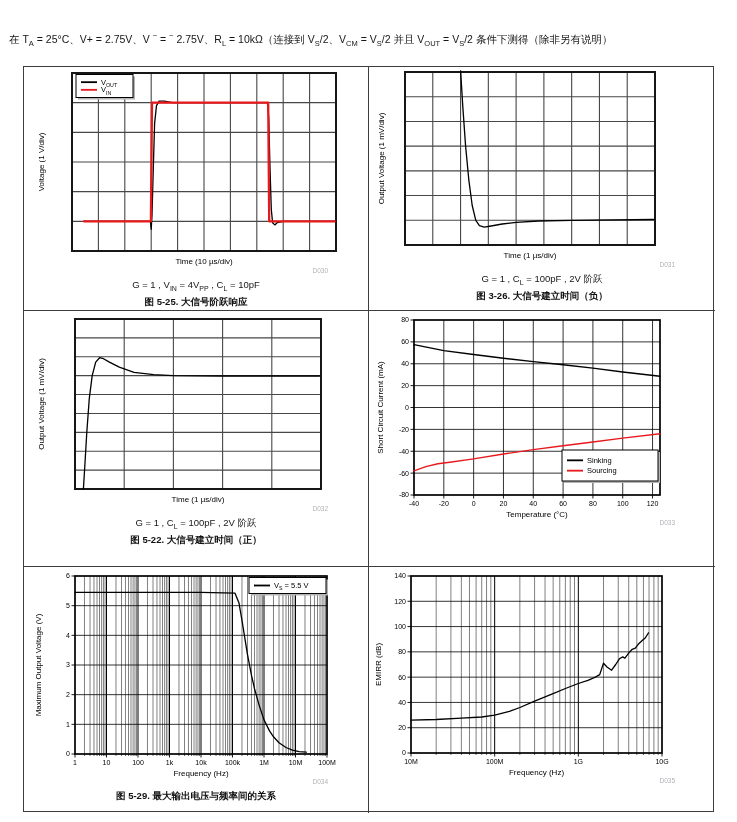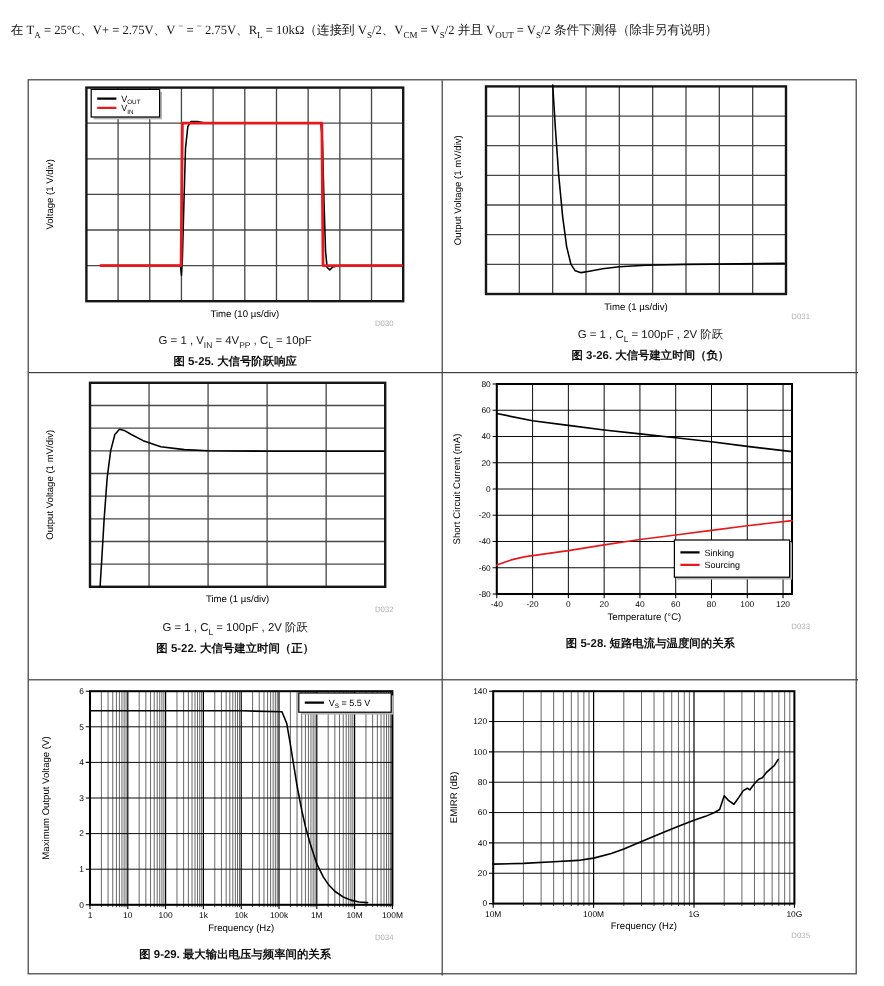--- a/index.html
+++ b/index.html
@@ -1,17 +1,17 @@
 <!DOCTYPE html>
 <html><head>
 <meta charset="utf-8">
 <style>
   html,body{margin:0;padding:0;background:#ffffff;}
   body{width:737px;height:822px;position:relative;font-family:"Liberation Sans",sans-serif;color:#141414;overflow:hidden;}
-  .hdr{position:absolute;left:9px;top:5px;width:716px;font-size:10.5px;line-height:1.55;color:#161616;font-family:Liberation Serif, serif;}
+  .hdr{position:absolute;left:9px;top:19px;width:716px;font-size:10.5px;line-height:1.55;color:#161616;}
   .hdr sub{font-size:7.5px;}
   .hdr sup{font-size:7.5px;}
   .figure-grid{position:absolute;left:23px;top:66px;width:691px;height:746px;
     display:grid;grid-template-columns:345px 346px;grid-template-rows:244px 256px 246px;
     border:1px solid #3d3d3d;box-sizing:border-box;background:#fff;}
   .cell{border-right:1px solid #3d3d3d;border-bottom:1px solid #3d3d3d;box-sizing:border-box;
     text-align:center;overflow:hidden;}
   .cell:nth-child(2n){border-right:none;}
   .cell:nth-child(n+5){border-bottom:none;}
   svg.chart{display:block;margin:2px auto 0;}
@@ -171,21 +171,20 @@
           <text x="163" y="203.5" font-size="8" text-anchor="middle" fill="#000">Temperature (°C)</text>
           <text x="9" y="94.5" font-size="8" text-anchor="middle" fill="#000" transform="rotate(-90 9 94.5)">Short Circuit Current (mA)</text>
           <rect x="190" y="139" width="96" height="31" fill="#b4b4b4"></rect>
           <rect x="188" y="137" width="96" height="31" fill="#fff" stroke="#000" stroke-width="1"></rect>
           <line x1="193" y1="147.33333333333334" x2="209" y2="147.33333333333334" stroke="#000000" stroke-width="1.8"></line>
           <text x="213" y="149.93333333333334" font-size="7.5" text-anchor="start" fill="#000"><tspan>Sinking</tspan></text>
           <line x1="193" y1="157.66666666666666" x2="209" y2="157.66666666666666" stroke="#e8191d" stroke-width="1.8"></line>
           <text x="213" y="160.26666666666665" font-size="7.5" text-anchor="start" fill="#000"><tspan>Sourcing</tspan></text>
         </svg>
       <div class="doccode">D033</div>
-      <div class="figtitle">图 5-28. 短路电流与温度间的关系</div>
     </div>
 
     <div class="cell">
       <svg class="chart" width="336" height="212" viewBox="0 0 336 212">
           <line x1="56.48244486341541" y1="7" x2="56.48244486341541" y2="185" stroke="#000" stroke-width="0.5"></line>
           <line x1="62.029319523669365" y1="7" x2="62.029319523669365" y2="185" stroke="#000" stroke-width="0.5"></line>
           <line x1="65.96488972683082" y1="7" x2="65.96488972683082" y2="185" stroke="#000" stroke-width="0.5"></line>
           <line x1="69.01755513658459" y1="7" x2="69.01755513658459" y2="185" stroke="#000" stroke-width="0.5"></line>
           <line x1="71.51176438708478" y1="7" x2="71.51176438708478" y2="185" stroke="#000" stroke-width="0.5"></line>
           <line x1="73.6205882604491" y1="7" x2="73.6205882604491" y2="185" stroke="#000" stroke-width="0.5"></line>
@@ -358,21 +357,21 @@
           <text x="42" y="9.4" font-size="7" text-anchor="end" fill="#000">6</text>
           <polyline points="47.0,23.3 173.0,23.3 207.0,24.2 210.9,33.7 214.0,51.5 219.5,85.6 223.5,106.4 226.5,119.7 231.1,136.1 236.0,150.9 241.5,161.9 245.5,167.8 251.0,173.7 258.0,178.5 264.4,181.1 271.1,182.6 278.3,183.2" fill="none" stroke="#000000" stroke-width="1.3" stroke-linejoin="round" stroke-linecap="round"></polyline>
           <text x="173" y="206.5" font-size="8" text-anchor="middle" fill="#000">Frequency (Hz)</text>
           <text x="13" y="96" font-size="8" text-anchor="middle" fill="#000" transform="rotate(-90 13 96)">Maximum Output Voltage (V)</text>
           <rect x="223" y="10.5" width="77" height="16" fill="#b4b4b4"></rect>
           <rect x="221" y="8.5" width="77" height="16" fill="#fff" stroke="#000" stroke-width="1"></rect>
           <line x1="226" y1="16.5" x2="242" y2="16.5" stroke="#000000" stroke-width="1.8"></line>
           <text x="246" y="19.1" font-size="7.5" text-anchor="start" fill="#000"><tspan>V</tspan><tspan dy="2.2" font-size="70%">S</tspan><tspan dy="-2.2"> = 5.5 V</tspan></text>
         </svg>
       <div class="doccode">D034</div>
-      <div class="figtitle">图 9-29. 最大输出电压与频率间的关系</div>
+      <div class="figtitle">图 5-29. 最大输出电压与频率间的关系</div>
     </div>
 
     <div class="cell">
       <svg class="chart" width="336" height="211" viewBox="0 0 336 211">
           <line x1="62.186176303886434" y1="7" x2="62.186176303886434" y2="184" stroke="#000" stroke-width="0.5"></line>
           <line x1="76.91914497821178" y1="7" x2="76.91914497821178" y2="184" stroke="#000" stroke-width="0.5"></line>
           <line x1="87.37235260777287" y1="7" x2="87.37235260777287" y2="184" stroke="#000" stroke-width="0.5"></line>
           <line x1="95.48049036278023" y1="7" x2="95.48049036278023" y2="184" stroke="#000" stroke-width="0.5"></line>
           <line x1="102.1053212820982" y1="7" x2="102.1053212820982" y2="184" stroke="#000" stroke-width="0.5"></line>
           <line x1="107.70653601452616" y1="7" x2="107.70653601452616" y2="184" stroke="#000" stroke-width="0.5"></line>

